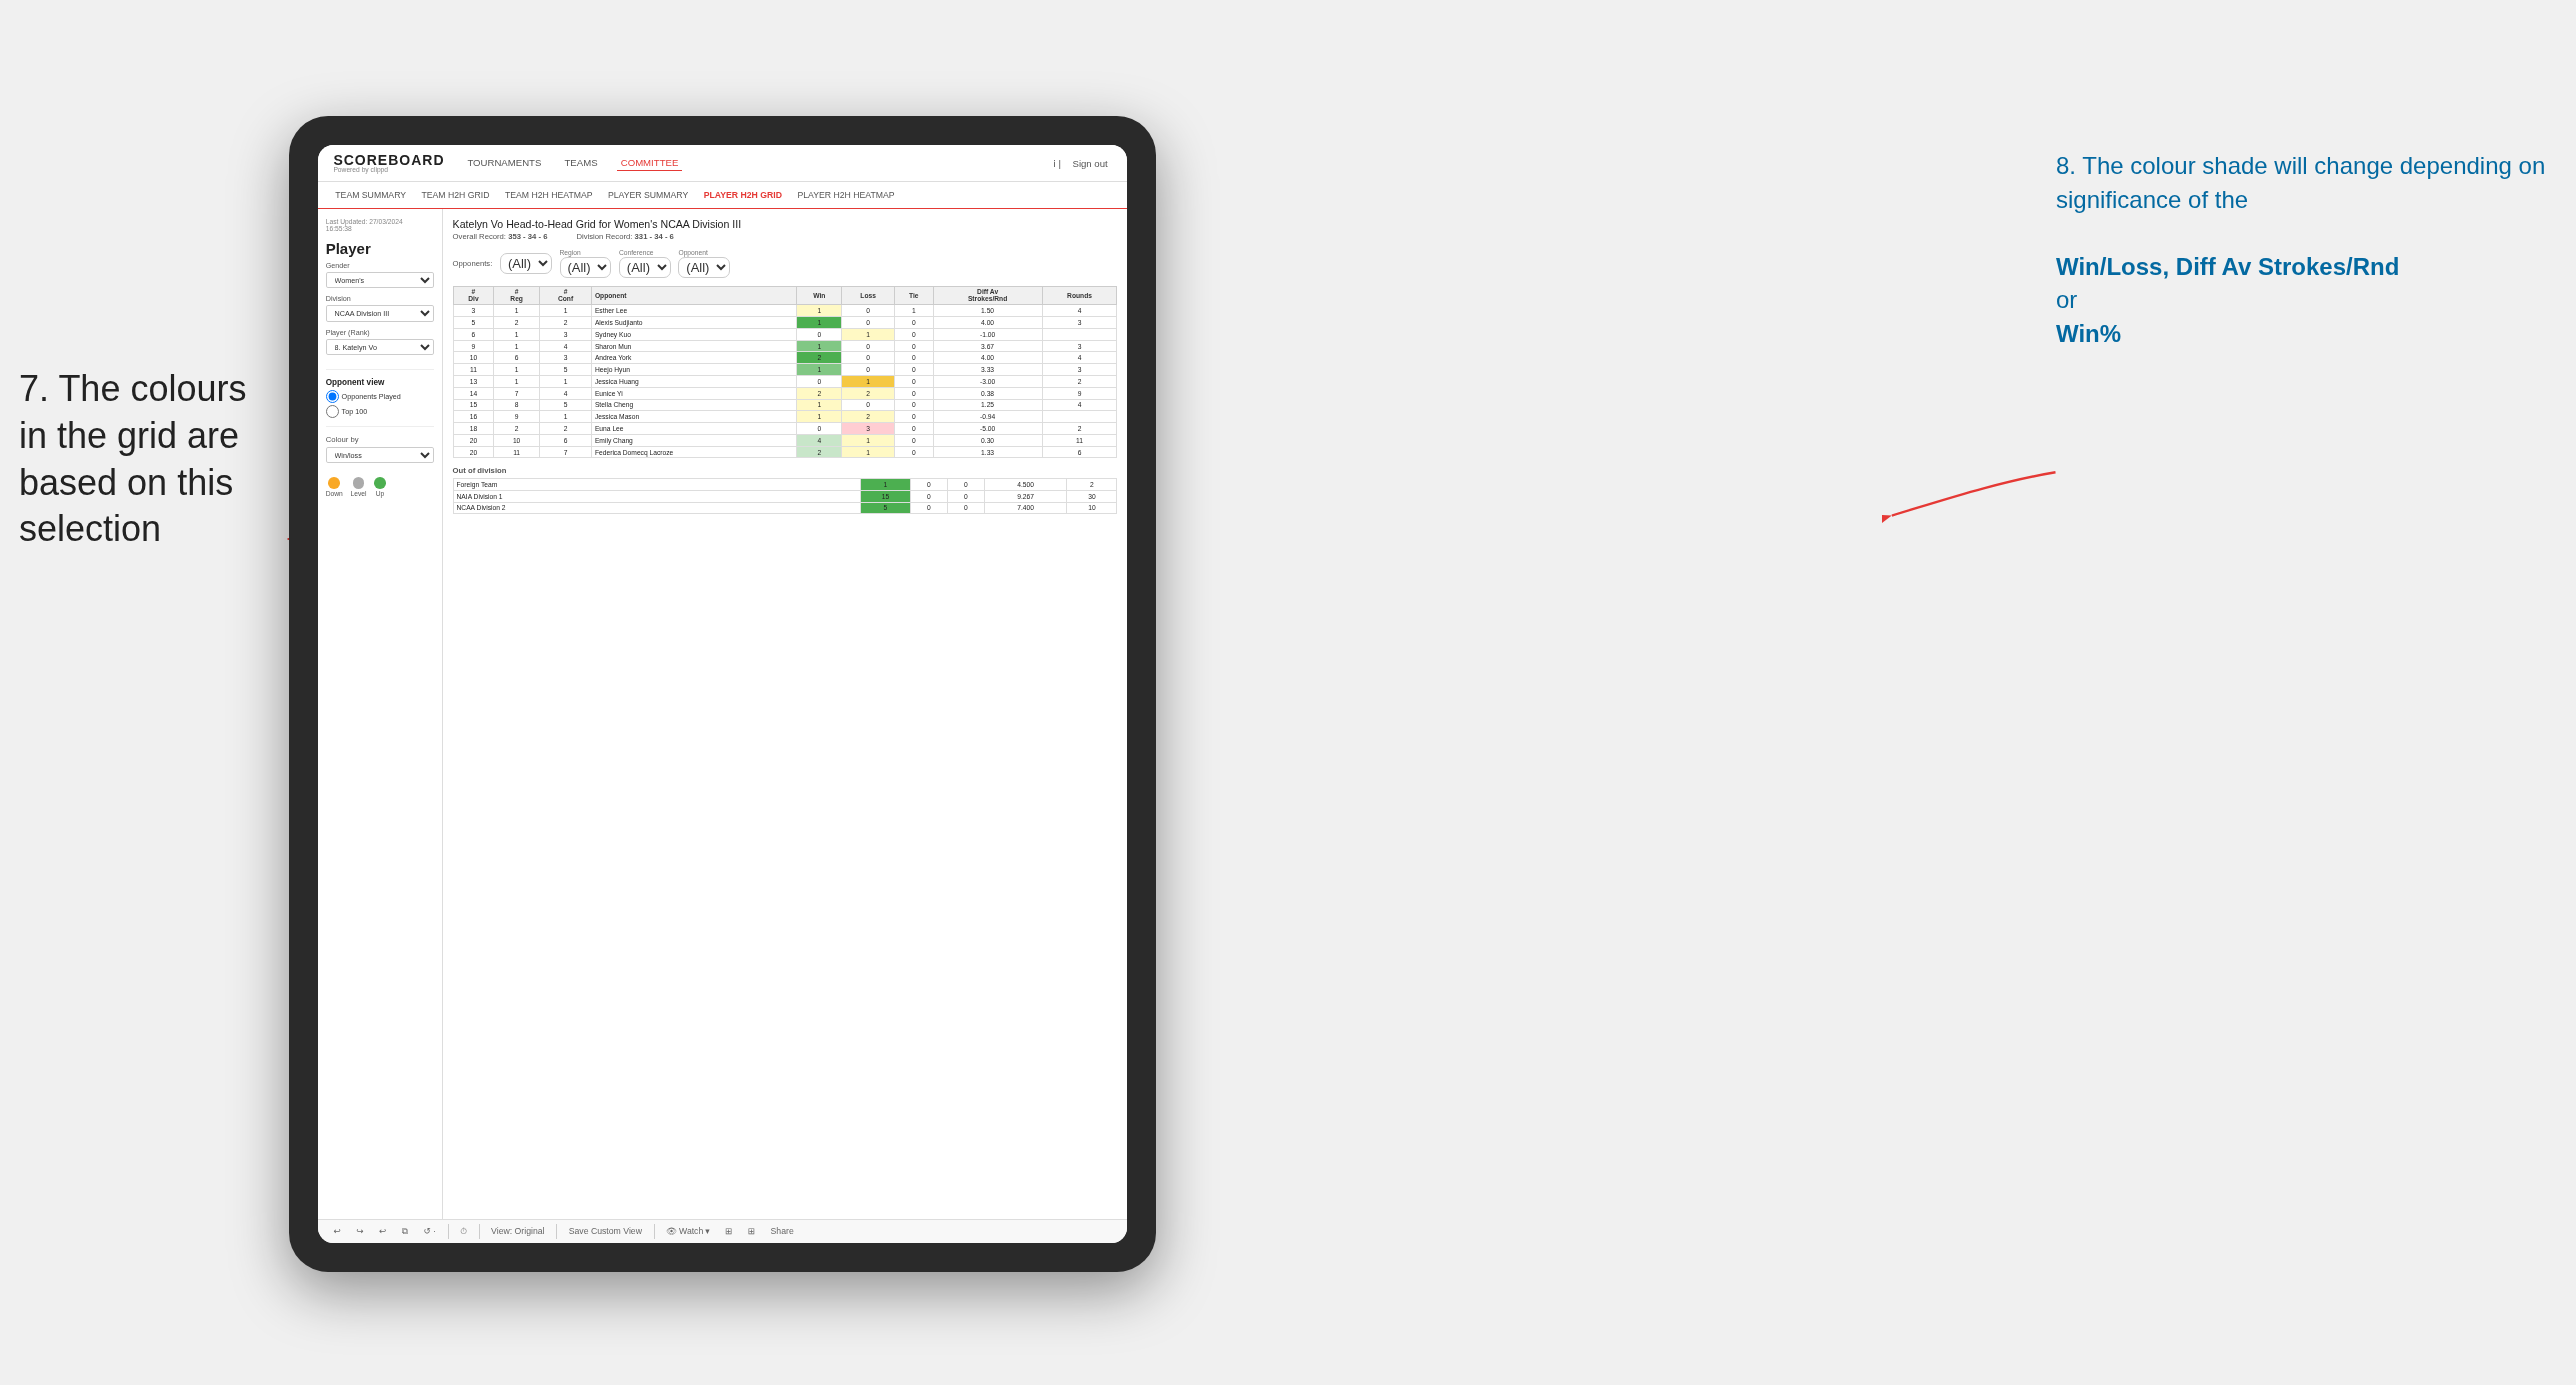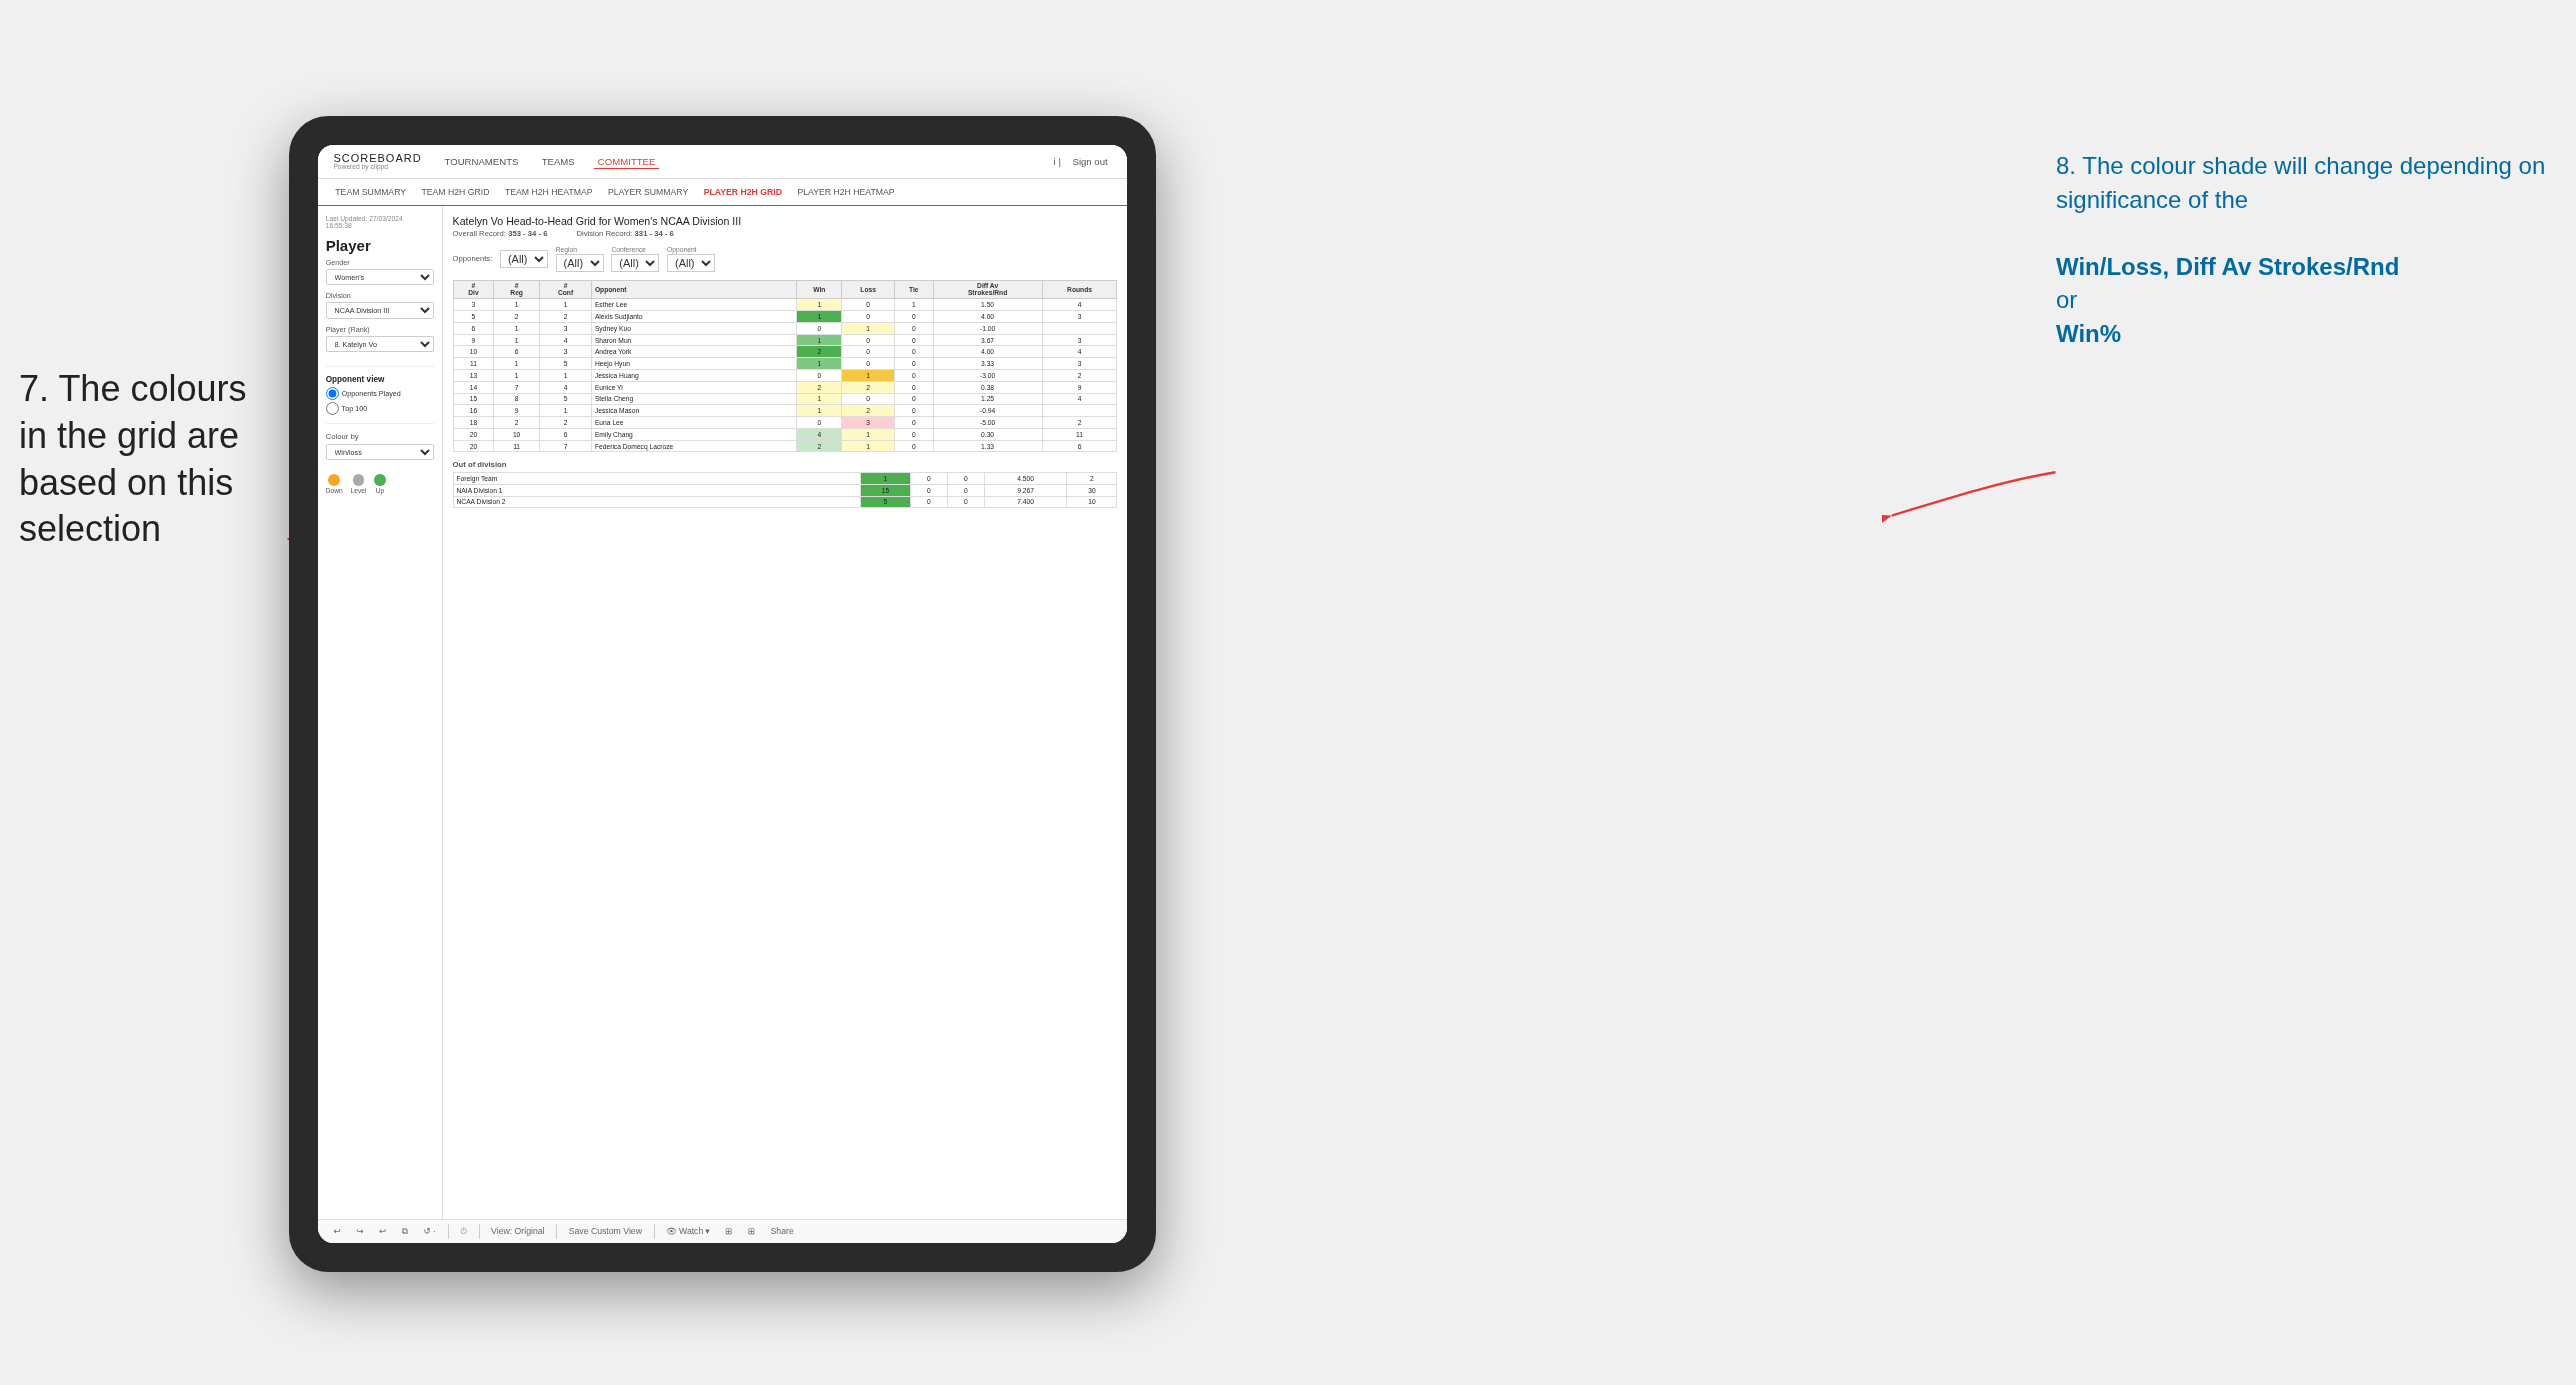--- a/index.html
+++ b/index.html
@@ -45,22 +45,22 @@
       gap: 19px;
     }
 
     .logo {
       display: flex;
       flex-direction: column;
       line-height: 1;
     }
 
     .logo-main {
-      font-weight: 400;
-      font-size: 11px;
+      font-weight: 700;
+      font-size: 14px;
       color: #222;
       letter-spacing: 1px;
     }
 
     .logo-sub {
       font-size: 6.7px;
       color: #888;
     }
 
     .nav-links {
@@ -258,23 +258,23 @@
       flex-direction: column;
       gap: 1px;
     }
 
     .filter-label {
       font-size: 6.7px;
       color: #777;
     }
 
     .filter-select {
-      font-size: 11px;
+      font-size: 13px;
       border: 1px solid #ccc;
-      border-radius: 0;
+      border-radius: 7px;
       padding: 1px 2.9px;
       background: #fff;
       color: #333;
       min-width: 48px;
     }
 
     
     .data-table {
       width: 100%;
       border-collapse: collapse;

